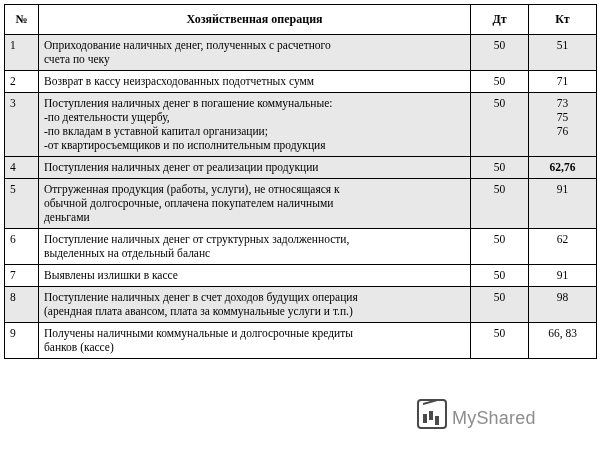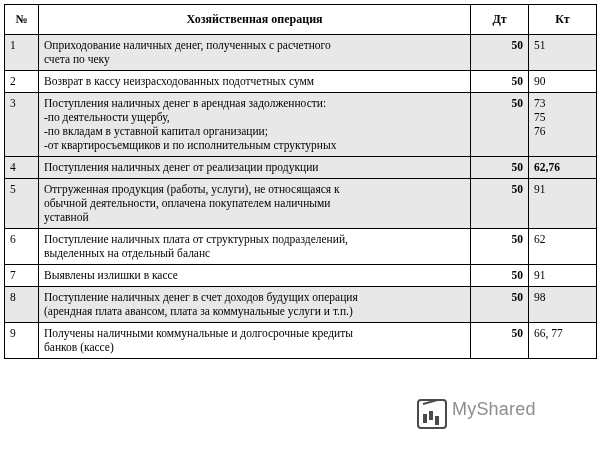--- a/index.html
+++ b/index.html
@@ -55,43 +55,42 @@
   }
   td.desc {
     text-align: justify;
     text-align-last: left;
     hyphens: auto;
   }
   td.desc .line {
     display: block;
   }
   td.dt {
-    text-align: right;
+    text-align: center;
     padding-left: 7px;
-    font-weight: bold;
   }
   td.kt {
-    text-align: left;
+    text-align: center;
     padding-left: 7px;
   }
   td.kt .kline {
     display: block;
   }
   tr.shaded td {
     background: #e8e8e8;
   }
   .bold { font-weight: bold; }
 
   
   .watermark {
     position: absolute;
     left: 417px;
     top: 399px;
     display: flex;
-    align-items: flex-start;
+    align-items: flex-end;
     gap: 5px;
     pointer-events: none;
   }
   .wm-icon {
     width: 26px;
     height: 26px;
     border: 2px solid #4a4a4a;
     border-radius: 4px;
     position: relative;
     background: rgba(255,255,255,0.55);
@@ -156,30 +155,30 @@
             <span class="kline">51</span>
           </td>
         </tr>
         <tr>
           <td class="num">2</td>
           <td class="desc">
             <span class="line">Возврат в кассу  неизрасходованных подотчетных сумм</span>
           </td>
           <td class="dt">50</td>
           <td class="kt">
-            <span class="kline">90</span>
+            <span class="kline">71</span>
           </td>
         </tr>
         <tr class="shaded">
           <td class="num">3</td>
           <td class="desc">
-            <span class="line">Поступления наличных денег в арендная задолженности:</span>
+            <span class="line">Поступления наличных денег в погашение коммунальные:</span>
             <span class="line">-по деятельности ущербу,</span>
             <span class="line">-по вкладам в уставной капитал организации;</span>
-            <span class="line">-от квартиросъемщиков и по исполнительным структурных</span>
+            <span class="line">-от квартиросъемщиков и по исполнительным продукция</span>
           </td>
           <td class="dt">50</td>
           <td class="kt">
             <span class="kline">73</span>
             <span class="kline">75</span>
             <span class="kline">76</span>
           </td>
         </tr>
         <tr class="shaded">
           <td class="num">4</td>
@@ -188,32 +187,32 @@
           </td>
           <td class="dt">50</td>
           <td class="kt bold">
             <span class="kline">62,76</span>
           </td>
         </tr>
         <tr class="shaded">
           <td class="num">5</td>
           <td class="desc">
             <span class="line">Отгруженная продукция (работы, услуги), не относящаяся к</span>
-            <span class="line">обычной   деятельности,   оплачена   покупателем   наличными</span>
-            <span class="line">уставной</span>
+            <span class="line">обычной   долгосрочные,   оплачена   покупателем   наличными</span>
+            <span class="line">деньгами</span>
           </td>
           <td class="dt">50</td>
           <td class="kt">
             <span class="kline">91</span>
           </td>
         </tr>
         <tr>
           <td class="num">6</td>
           <td class="desc">
-            <span class="line">Поступление наличных плата от структурных подразделений,</span>
+            <span class="line">Поступление наличных денег от структурных задолженности,</span>
             <span class="line">выделенных на отдельный баланс</span>
           </td>
           <td class="dt">50</td>
           <td class="kt">
             <span class="kline">62</span>
           </td>
         </tr>
         <tr>
           <td class="num">7</td>
           <td class="desc">
@@ -236,21 +235,21 @@
           </td>
         </tr>
         <tr>
           <td class="num">9</td>
           <td class="desc">
             <span class="line">Получены наличными коммунальные  и долгосрочные кредиты</span>
             <span class="line">банков (кассе)</span>
           </td>
           <td class="dt">50</td>
           <td class="kt">
-            <span class="kline">66, 77</span>
+            <span class="kline">66, 83</span>
           </td>
         </tr>
       </tbody>
   </table>
 
   <div class="watermark">
     <div class="wm-icon"></div>
     <div class="wm-text">MyShared</div>
   </div>
 

